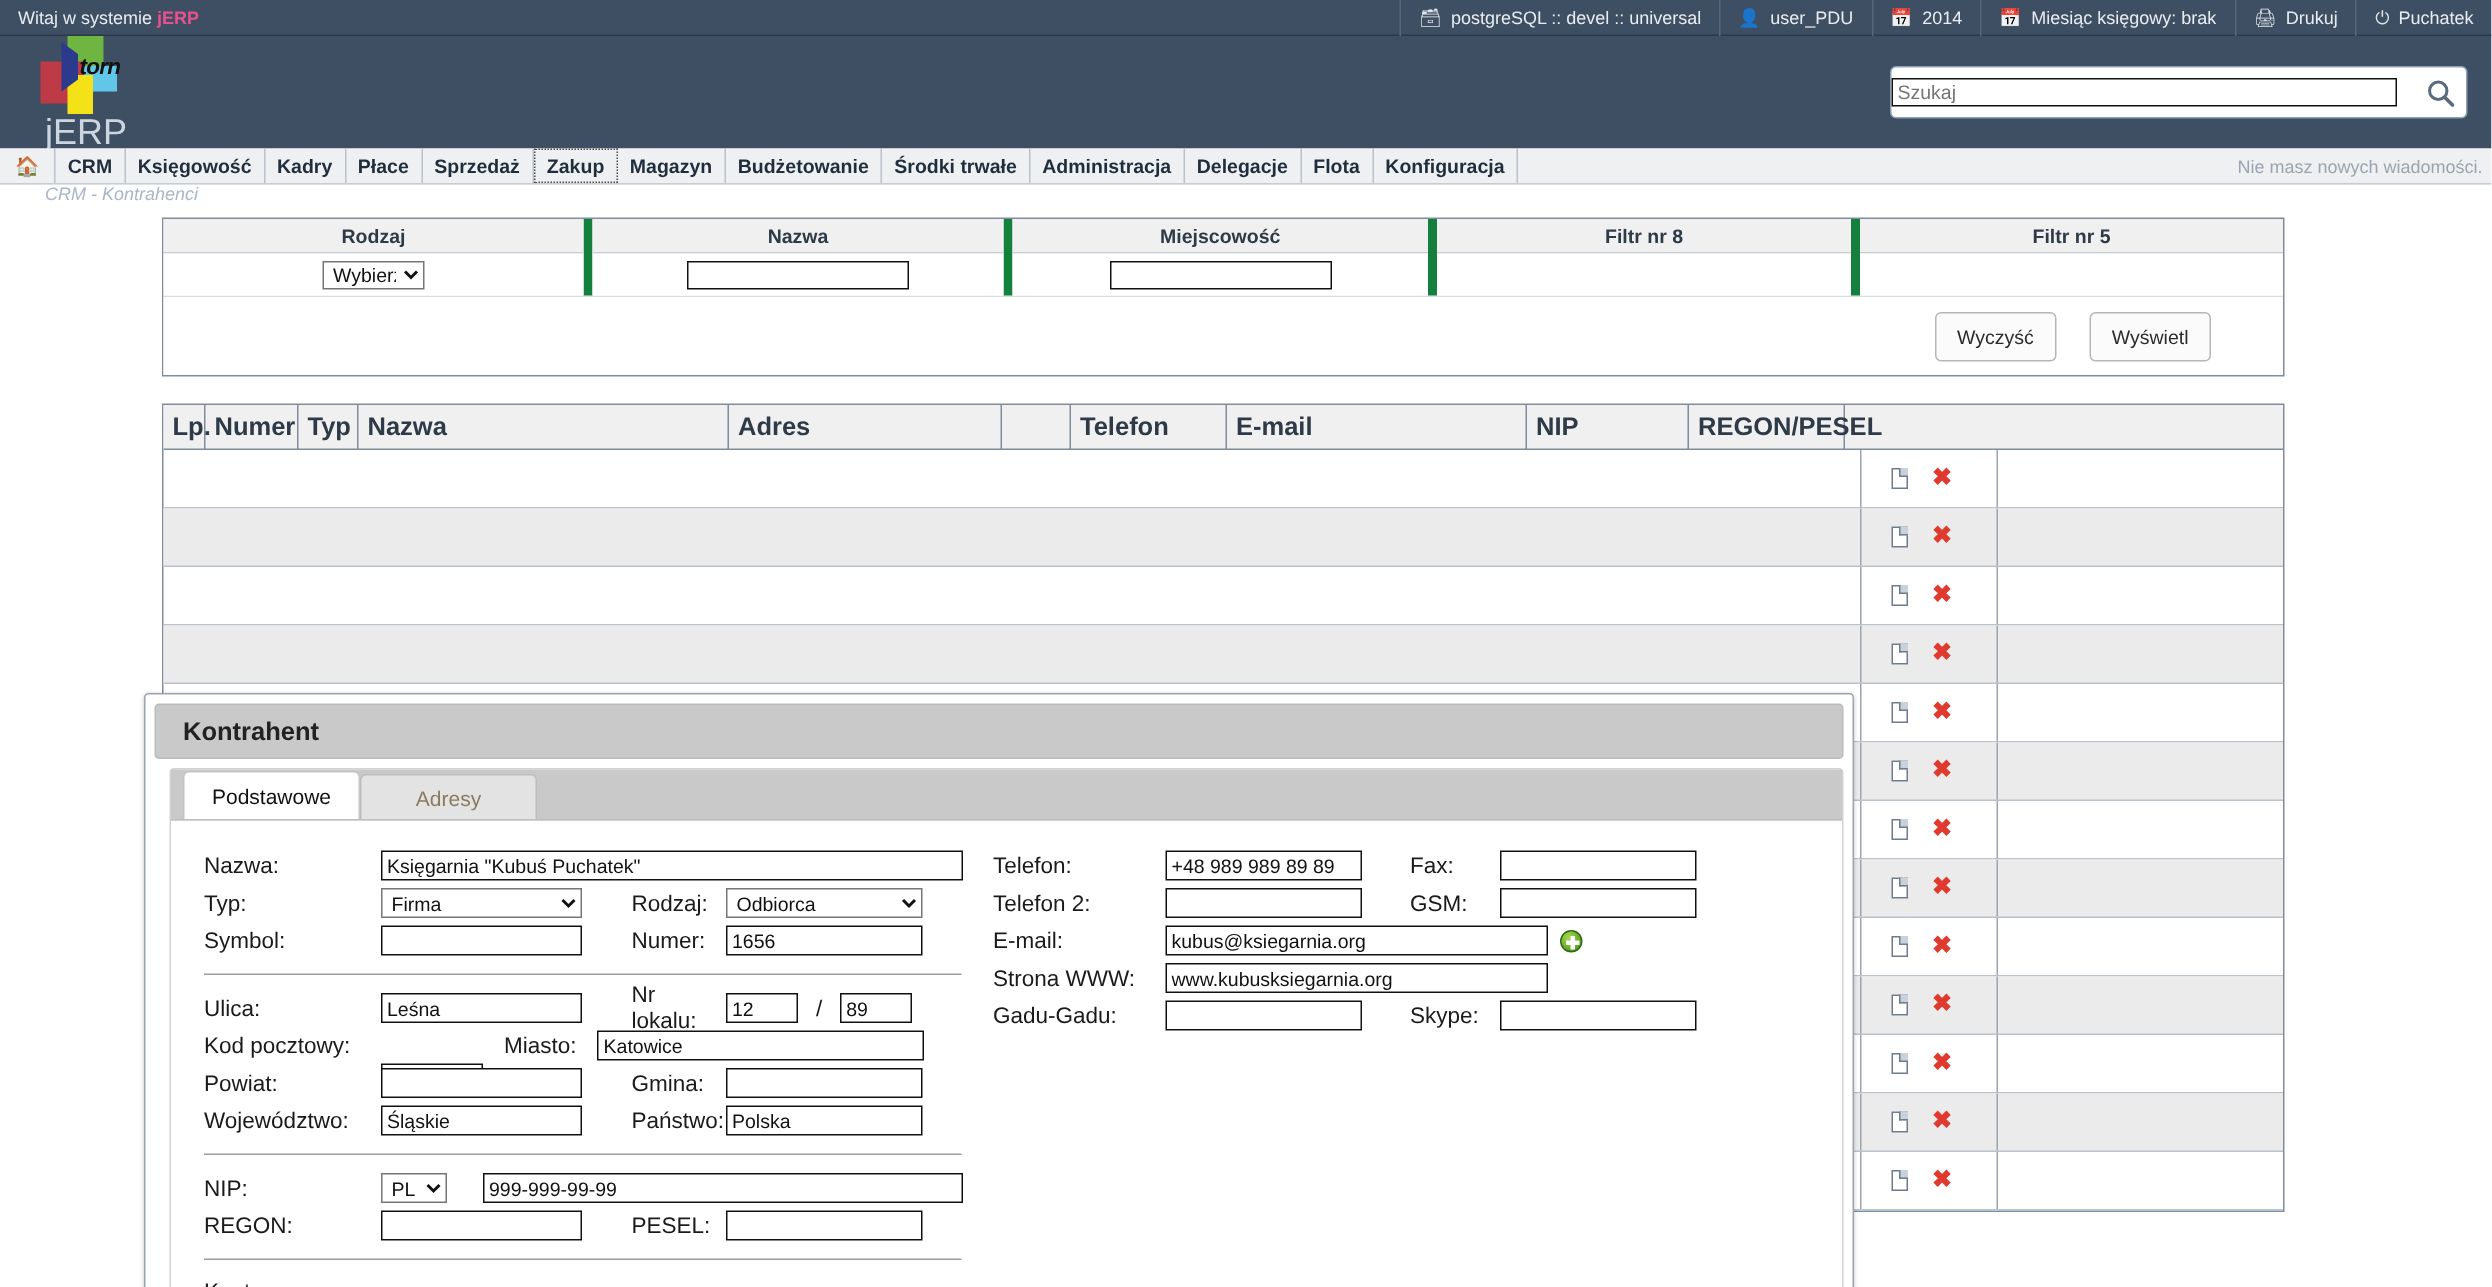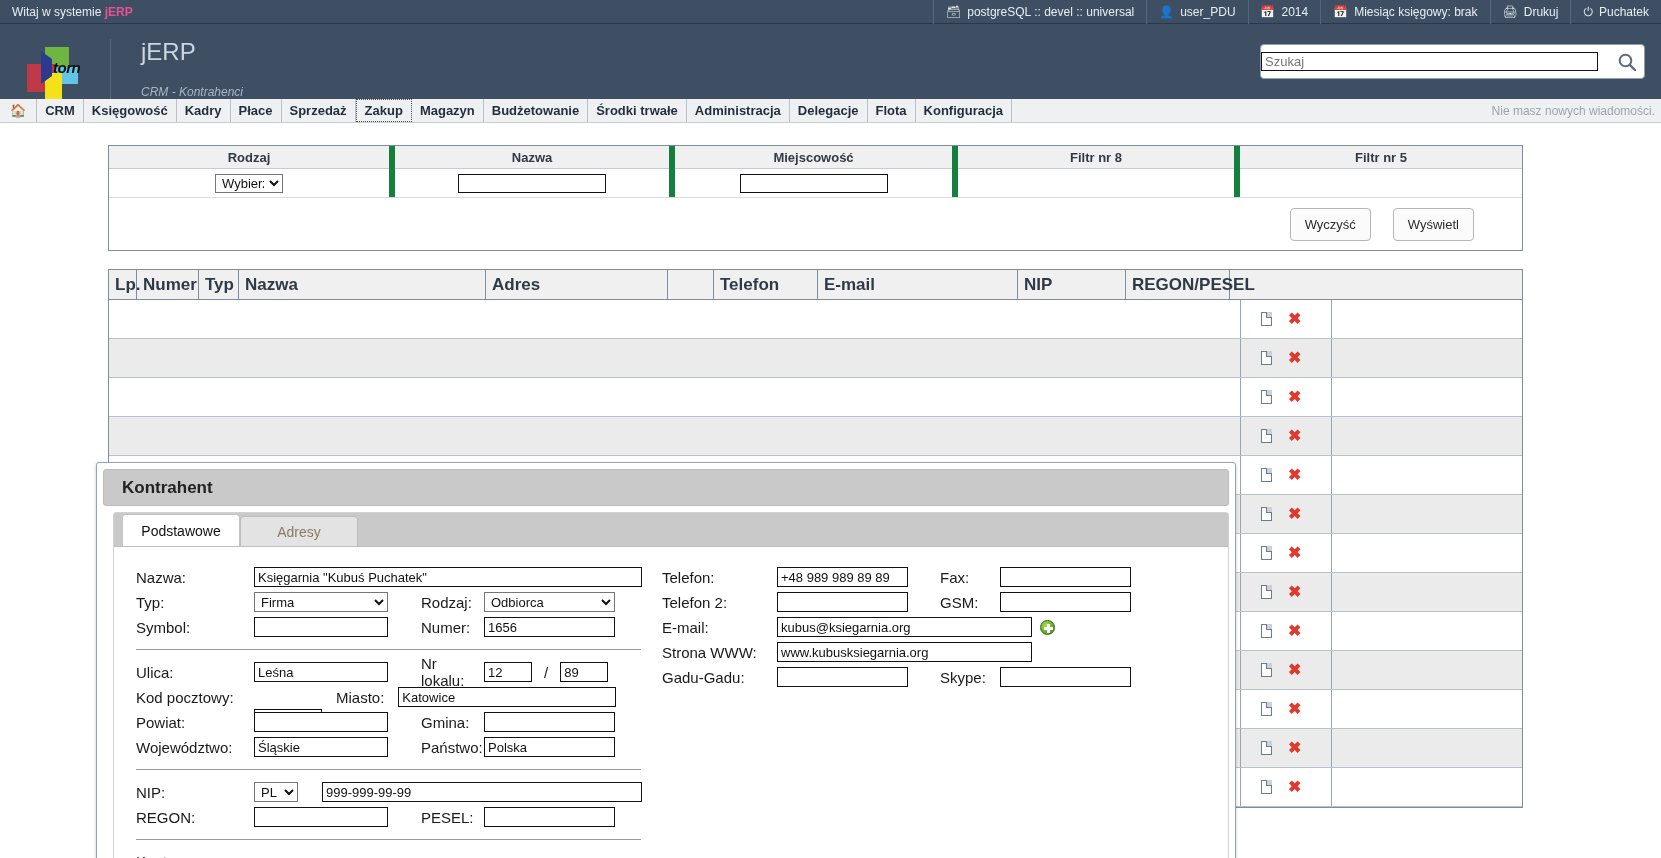--- a/index.html
+++ b/index.html
@@ -25,21 +25,21 @@
     display:flex; align-items:center; gap:6px;
     padding:0 12px; height:24px;
     border-left:1px solid #55677c;
     white-space:nowrap;
   }
   .topbar-item .ico{ display:inline-block; line-height:1; font-size:12px; opacity:.95;}
 
   
   .header{
     height:75px; background:#3e4f63;
-    display:flex; align-items:flex-end; position:relative;
+    display:flex; align-items:flex-start; position:relative;flex-direction:column;
   }
   .logo-wrap{ width:110px; display:flex; align-items:center; justify-content:center; }
   .logo{ position:relative; width:64px; height:52px;}
   .logo i{ position:absolute; display:block; }
   .lg-green{ left:22px; top:0px;  width:24px; height:28px; background:#6fb541;}
   .lg-red{   left:4px;  top:17px; width:30px; height:28px; background:#bd3a46;}
   .lg-cyan{  left:33px; top:20px; width:22px; height:17px; background:#62c6e8;}
   .lg-yellow{left:22px; top:26px; width:17px; height:26px; background:#f5e117;}
   .lg-badge{ left:12px; top:12px; width:38px; height:22px; display:flex; align-items:center;}
   .lg-tri{

